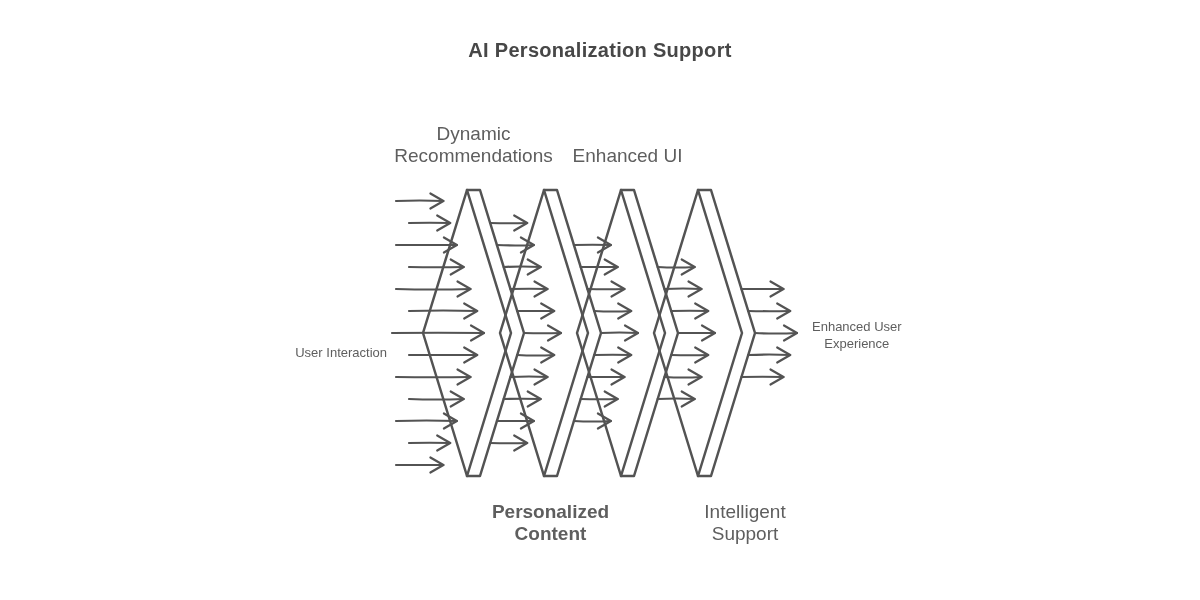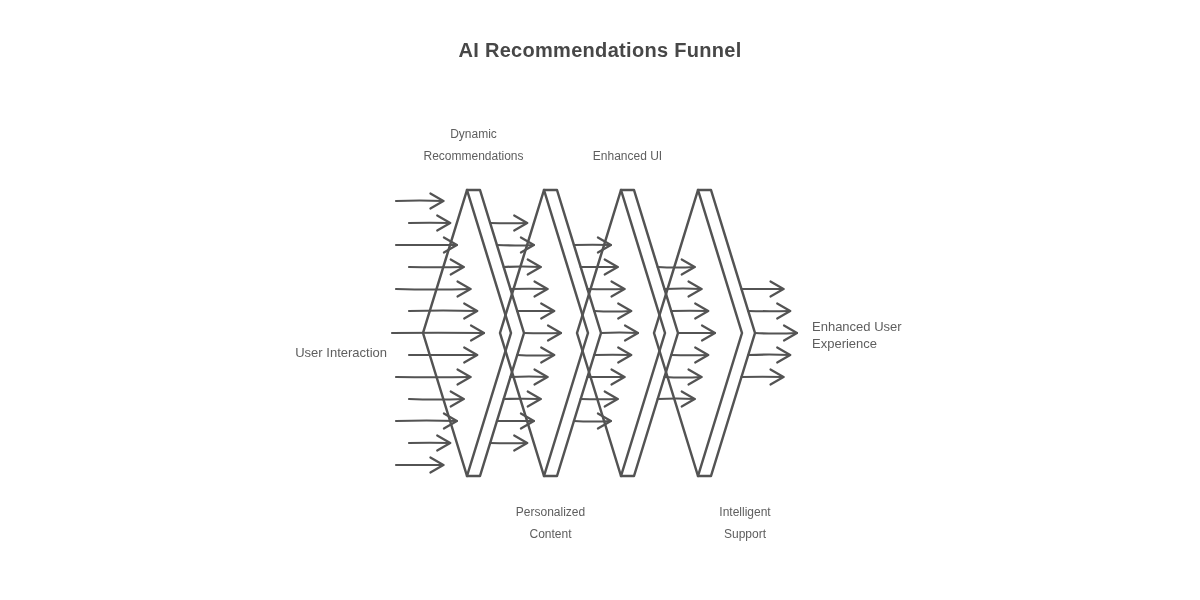--- a/index.html
+++ b/index.html
@@ -25,41 +25,41 @@
     font-size: 20px;
     font-weight: bold;
     letter-spacing: 0.3px;
     color: var(--title-color, #474747);
   }
   .stage-label {
     position: absolute;
     transform: translateX(-50%);
     text-align: center;
     white-space: pre-line;
-    font-size: 12px;
+    font-size: 19px;
     line-height: 22px;
     color: var(--label-color, #5e5e5e);
   }
   .stage-label.pos-top    { bottom: 433px; }
   .stage-label.pos-bottom { top: 501px; }
   .side-label {
     position: absolute;
     font-size: 13px;
     line-height: 17px;
     white-space: pre-line;
     color: var(--label-color, #5e5e5e);
   }
   .side-label.input  { right: 813px; top: 327px; text-align: right; margin-top: 17px; }
-  .side-label.output { left: 812px;  top: 318px; text-align: left; }
+  .side-label.output { left: 812px;  top: 318px; text-align: center; }
 </style>
 </head>
 <body style="--bg: #ffffff; --title-color: #474747; --label-color: #5e5e5e;">
 
 <div class="canvas">
-  <div class="title">AI Recommendations Funnel</div>
+  <div class="title">AI Personalization Support</div>
 
   <svg id="diagram-svg" width="1200" height="600" viewBox="0 0 1200 600">
       <g fill="none" stroke="#535353" stroke-width="2.5" stroke-linejoin="round" stroke-linecap="round">
         <path d="M 467 190 L 423 333 L 467 476 L 511 333 Z"></path>
         <path d="M 467 190 L 480 190 L 524 333 L 480 476 L 467 476"></path>
       </g>
       <g fill="none" stroke="#535353" stroke-width="2.5" stroke-linejoin="round" stroke-linecap="round">
         <path d="M 544 190 L 500 333 L 544 476 L 588 333 Z"></path>
         <path d="M 544 190 L 557 190 L 601 333 L 557 476 L 544 476"></path>
       </g>
@@ -172,18 +172,18 @@
         <path d="M 770.5 369.5 L 783.5 377 L 770.5 384.5"></path>
       </g>
     </svg>
 
   <div class="side-label input">User Interaction</div>
   <div class="side-label output">Enhanced User
 Experience</div>
 
   <div class="stage-label pos-top" style="left: 473.5px;">Dynamic
 Recommendations</div>
-  <div class="stage-label pos-bottom" style="left: 550.5px;">Personalized
+  <div class="stage-label pos-bottom" style="left: 550.5px; font-weight: bold;">Personalized
 Content</div>
   <div class="stage-label pos-top" style="left: 627.5px;">Enhanced UI</div>
   <div class="stage-label pos-bottom" style="left: 745px;">Intelligent
 Support</div>
 </div>
 
 </body></html>

